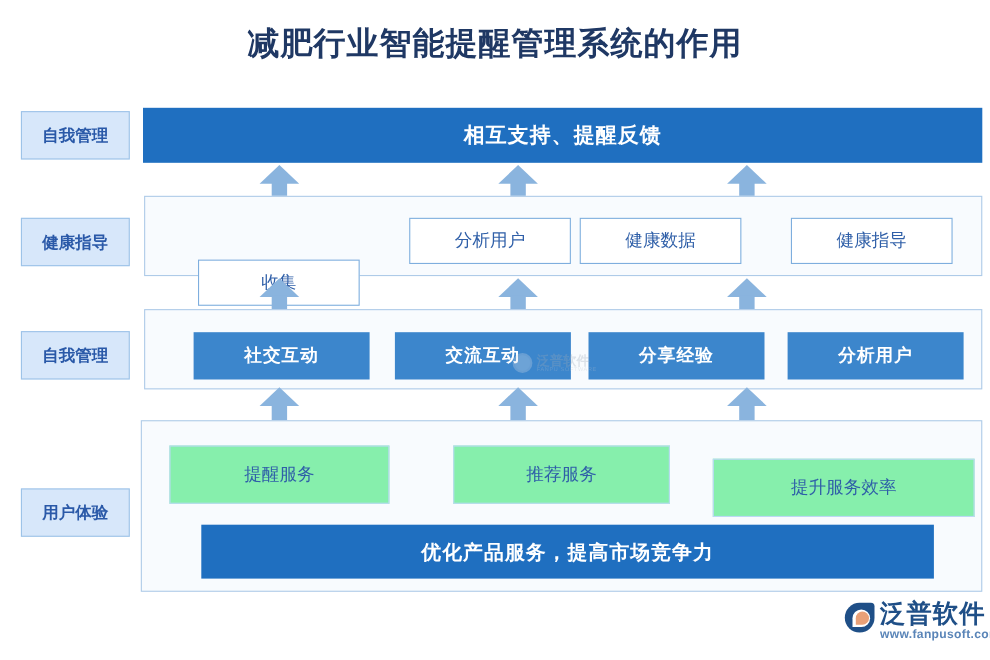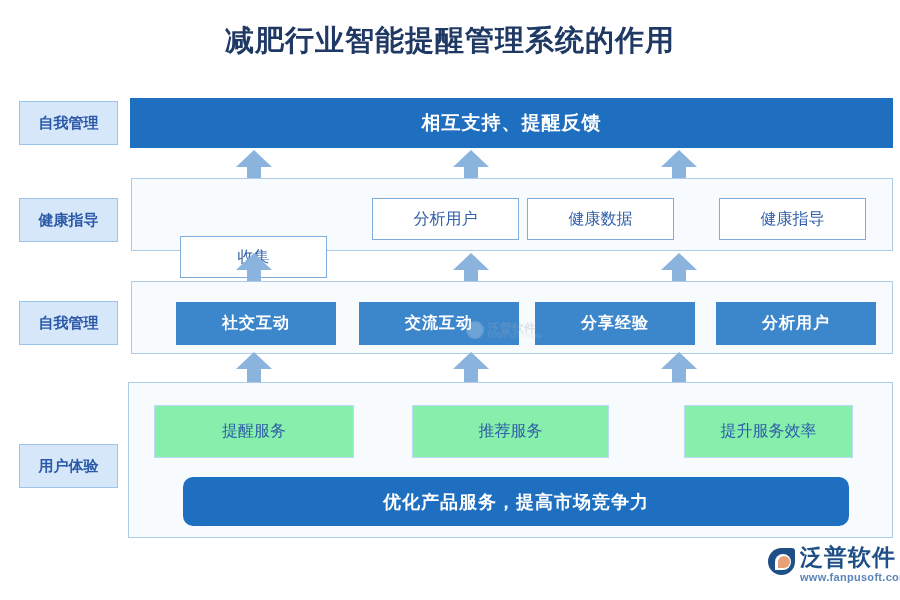--- a/index.html
+++ b/index.html
@@ -126,38 +126,37 @@
     border: 1px solid #bcd9f5;
     color: #2f5fa8;
     font-size: 16px;
     display: flex;
     align-items: center;
     justify-content: center;
     box-sizing: border-box;
   }
   .r4-1 { left: 154px; width: 200px; }
   .r4-2 { left: 412px; width: 197px; }
-  .r4-3 { left: 684px; width: 169px; }
+  .r4-3 { left: 648px; width: 238px; margin-top: 12px; }
 
   
   .bottom-bar {
     position: absolute;
     left: 183px;
     top: 477px;
     width: 666px;
     height: 49px;
     background: #1f6fc0;
     color: #ffffff;
     font-size: 18px;
     font-weight: bold;
     display: flex;
     align-items: center;
     justify-content: center;
     letter-spacing: 1px;
-    border-radius: 10px;
   }
 
   
   .arrow-up {
     position: absolute;
     width: 36px;
     height: 31px;
   }
   .arrow-up .head {
     position: absolute;

